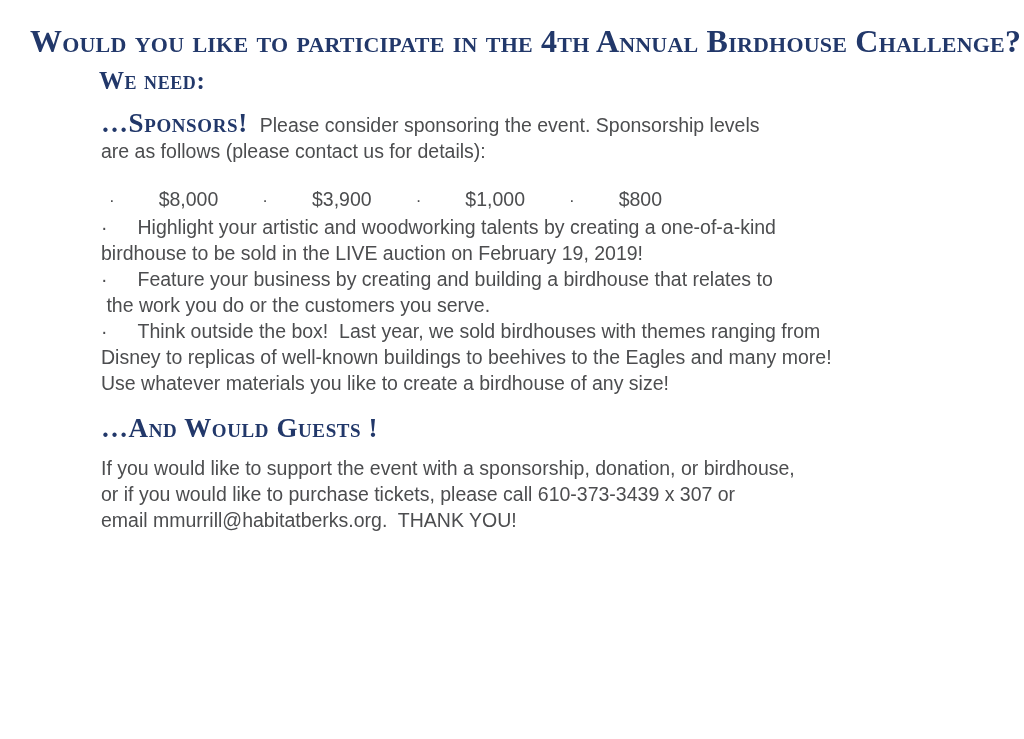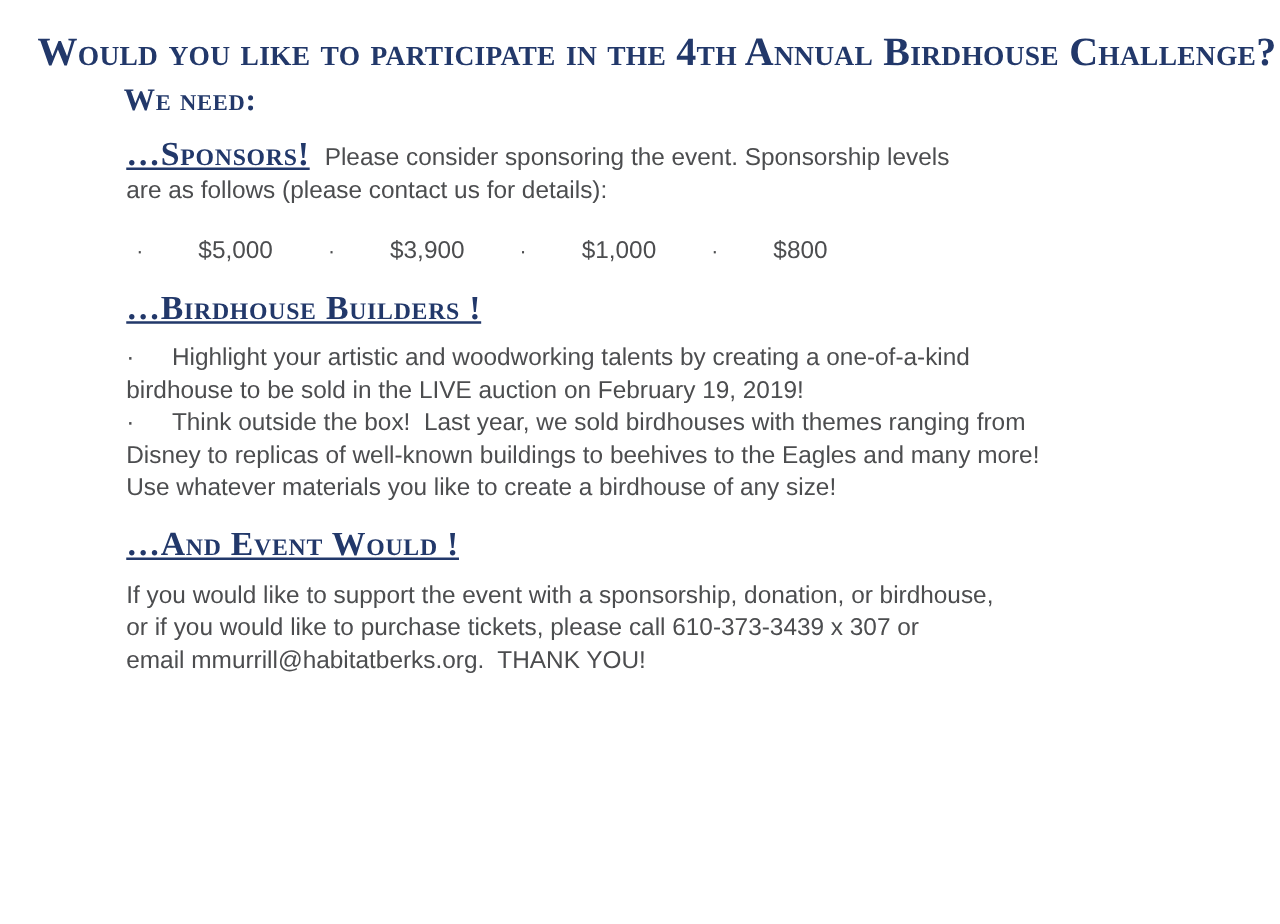--- a/index.html
+++ b/index.html
@@ -59,21 +59,20 @@
   .pre { white-space: pre-wrap; }
   .sponsors-para { margin-top: 16px; }
   .fancy,
   .section-heading {
     font-family: "Liberation Serif", serif;
     font-variant: small-caps;
     font-weight: bold;
     color: var(--navy);
     font-size: 27px;
     letter-spacing: 0.6px;
-    text-decoration: underline;
   }
   .fancy { line-height: 1; }
   .intro-text { margin-left: 12px; }
   .section-heading {
     margin: 16px 0 11px 0;
     line-height: 1.2;
   }
   .levels {
     display: flex;
     align-items: baseline;
@@ -98,39 +97,40 @@
 
   <div class="content">
 
     <h2 class="we-need">We need:</h2>
 
     <p class="para sponsors-para"><span class="fancy">…Sponsors!</span><span class="pre intro-text">Please consider sponsoring the event. Sponsorship levels
 are as follows (please contact us for details):</span></p>
 
     <div class="levels">
       <span class="lvl-dot">·</span>
-      <span class="lvl-amt">$5,000</span>
+      <span class="lvl-amt">$8,000</span>
       <span class="lvl-dot">·</span>
       <span class="lvl-amt">$3,900</span>
       <span class="lvl-dot">·</span>
       <span class="lvl-amt">$1,000</span>
       <span class="lvl-dot">·</span>
       <span class="lvl-amt">$800</span>
     </div>
 
-    <h3 class="section-heading">…Birdhouse Builders !</h3>
 
     <p class="para bullet-line"><span class="b-dot">·</span><span class="pre">Highlight your artistic and woodworking talents by creating a one-of-a-kind
 birdhouse to be sold in the LIVE auction on February 19, 2019!</span></p>
+    <p class="para bullet-line"><span class="b-dot">·</span><span class="pre">Feature your business by creating and building a birdhouse that relates to
+ the work you do or the customers you serve.</span></p>
     <p class="para bullet-line"><span class="b-dot">·</span><span class="pre">Think outside the box!  Last year, we sold birdhouses with themes ranging from
 Disney to replicas of well-known buildings to beehives to the Eagles and many more!
 Use whatever materials you like to create a birdhouse of any size!</span></p>
 
 
 
-    <h3 class="section-heading">…And Event Would !</h3>
+    <h3 class="section-heading">…And Would Guests !</h3>
 
     <p class="para pre end-para">If you would like to support the event with a sponsorship, donation, or birdhouse,
 or if you would like to purchase tickets, please call 610-373-3439 x 307 or
 email mmurrill@habitatberks.org.  THANK YOU!</p>
 
   </div>
 </div>
 
 </body></html>

